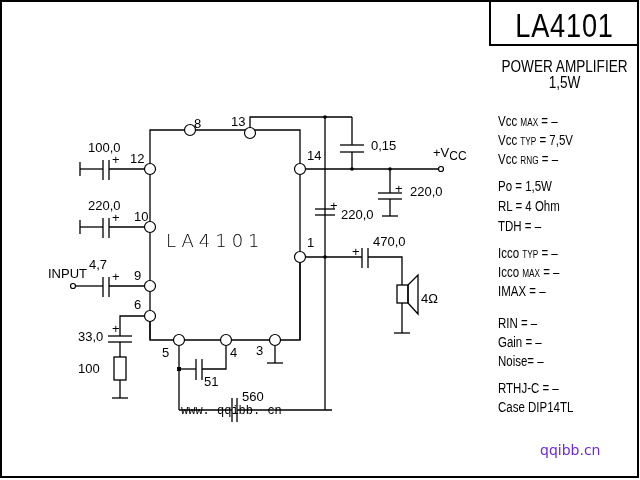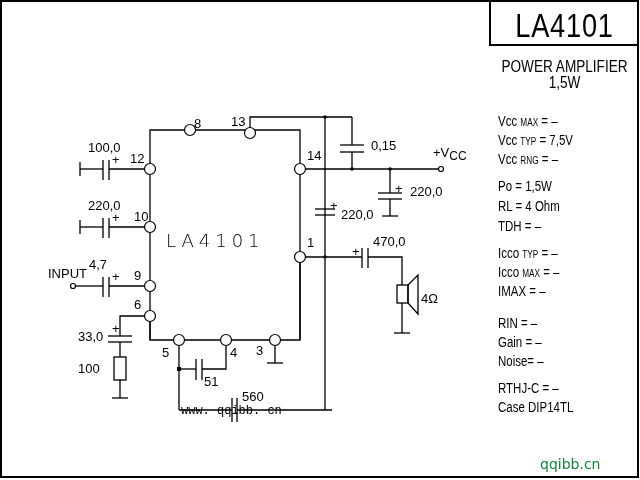--- a/index.html
+++ b/index.html
@@ -4,21 +4,21 @@
 <style>
   html,body{margin:0;padding:0;background:#fff;}
   #root{position:relative;width:640px;height:480px;background:#fff;overflow:hidden;}
   svg{position:absolute;left:0;top:0;}
   .t{font-family:"Liberation Sans Narrow","Liberation Sans",sans-serif;fill:#000;}
   .spec{position:absolute;left:498px;font-family:"Liberation Sans",sans-serif;font-size:14px;color:#000;transform:scaleX(0.82);transform-origin:left top;white-space:nowrap;line-height:14px;}
   .spec .sub{font-size:10px;}
   .title-box{position:absolute;left:489px;top:0;width:149px;height:46px;border-left:2px solid #000;border-bottom:2px solid #000;box-sizing:border-box;}
   .title{position:absolute;left:0;right:0;top:6px;text-align:center;font-family:"Liberation Sans",sans-serif;font-size:34px;font-weight:normal;transform:scaleX(0.8);letter-spacing:1px;}
   .sub-title{position:absolute;left:489px;width:151px;text-align:center;font-family:"Liberation Sans",sans-serif;font-size:16px;transform:scaleX(0.85);}
-  .watermark{position:absolute;left:540px;top:456px;font-family:"DejaVu Sans",sans-serif;font-size:14px;color:#15803d;}
+  .watermark{position:absolute;left:540px;top:442px;font-family:"DejaVu Sans",sans-serif;font-size:14px;color:#6d28d9;}
 </style>
 </head>
 <body>
 
 <div id="root">
 
   <svg width="640" height="480">
     <rect x="1" y="1" width="637" height="476" fill="none" stroke="#000" stroke-width="2"></rect>
     <line x1="489" y1="46" x2="489" y2="420" stroke="#000" stroke-width="1" style="display:none"></line>
 

